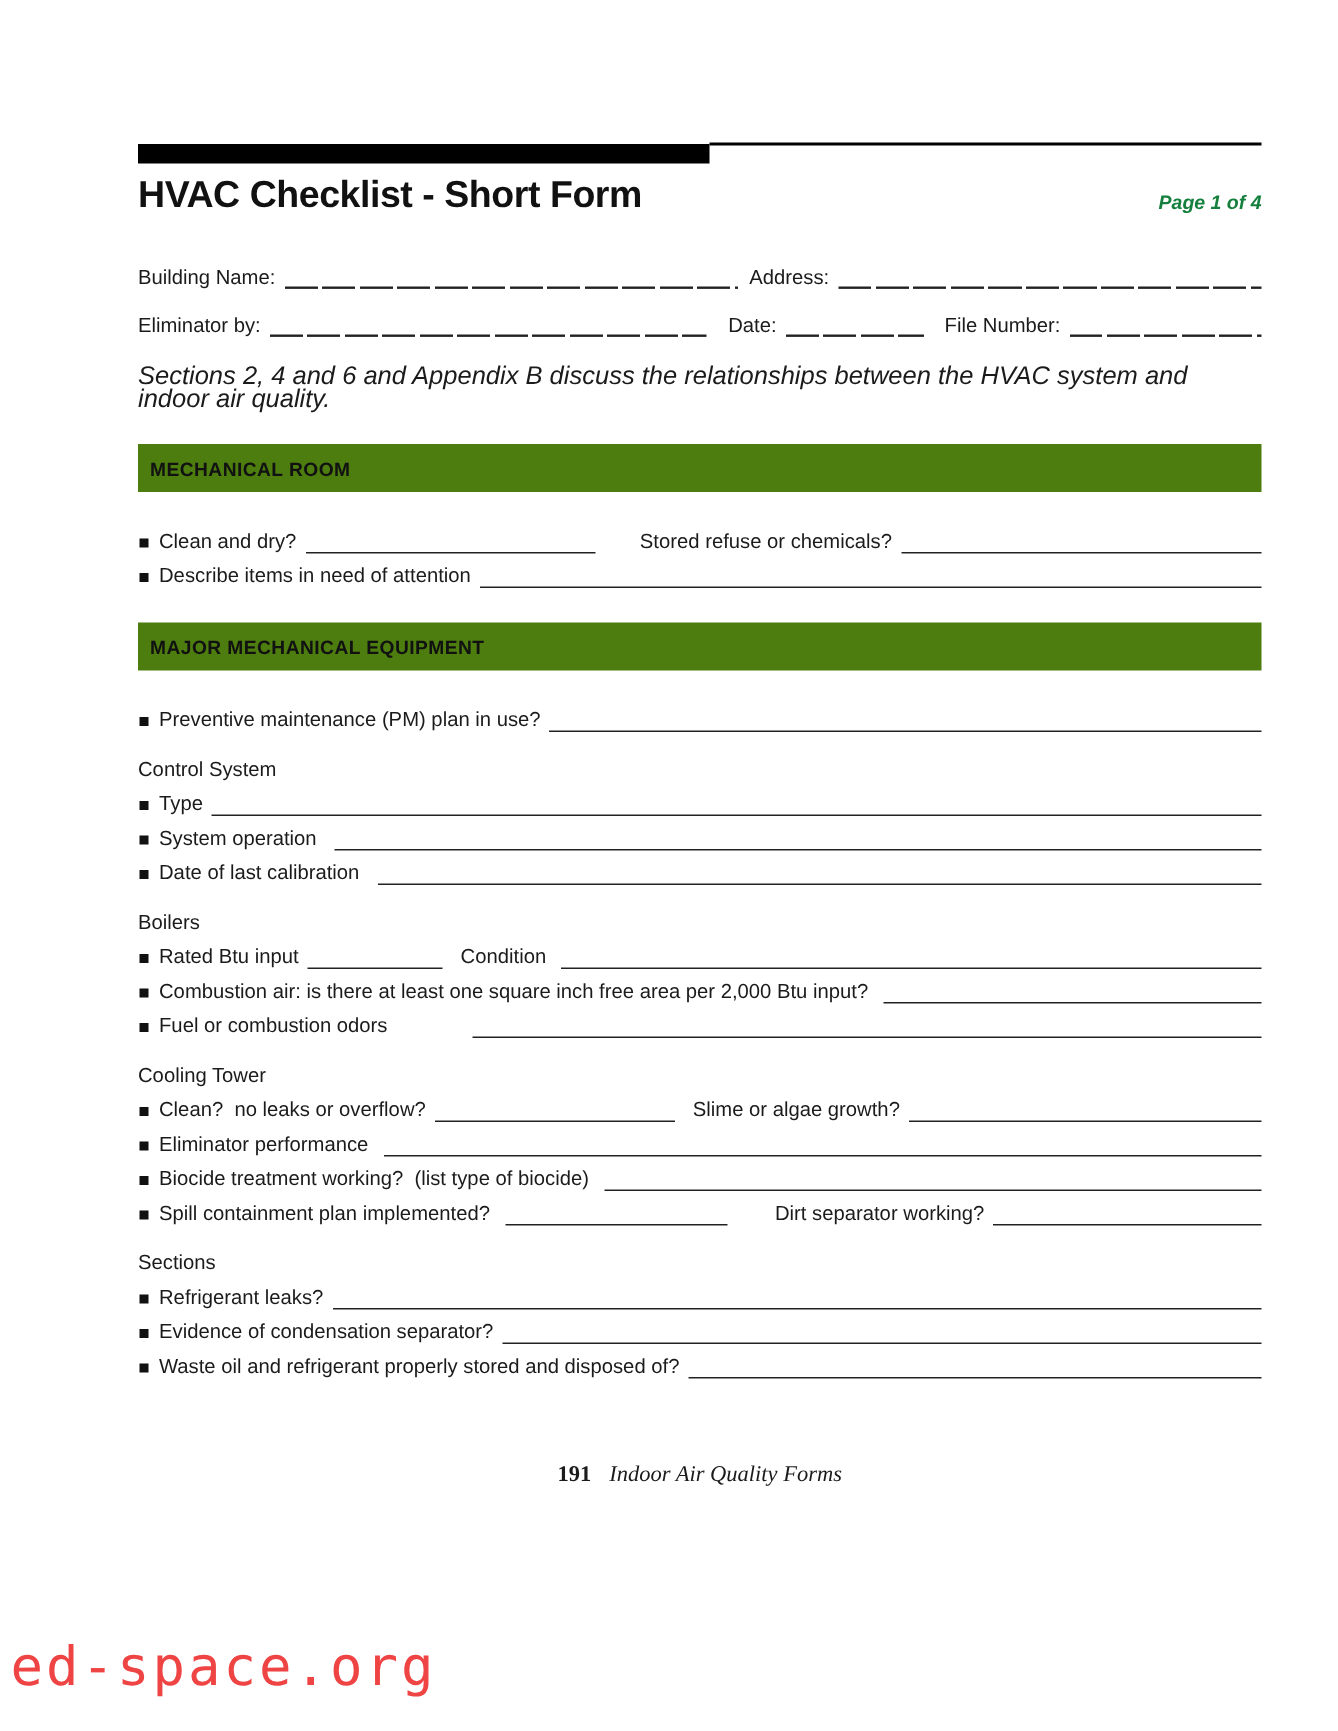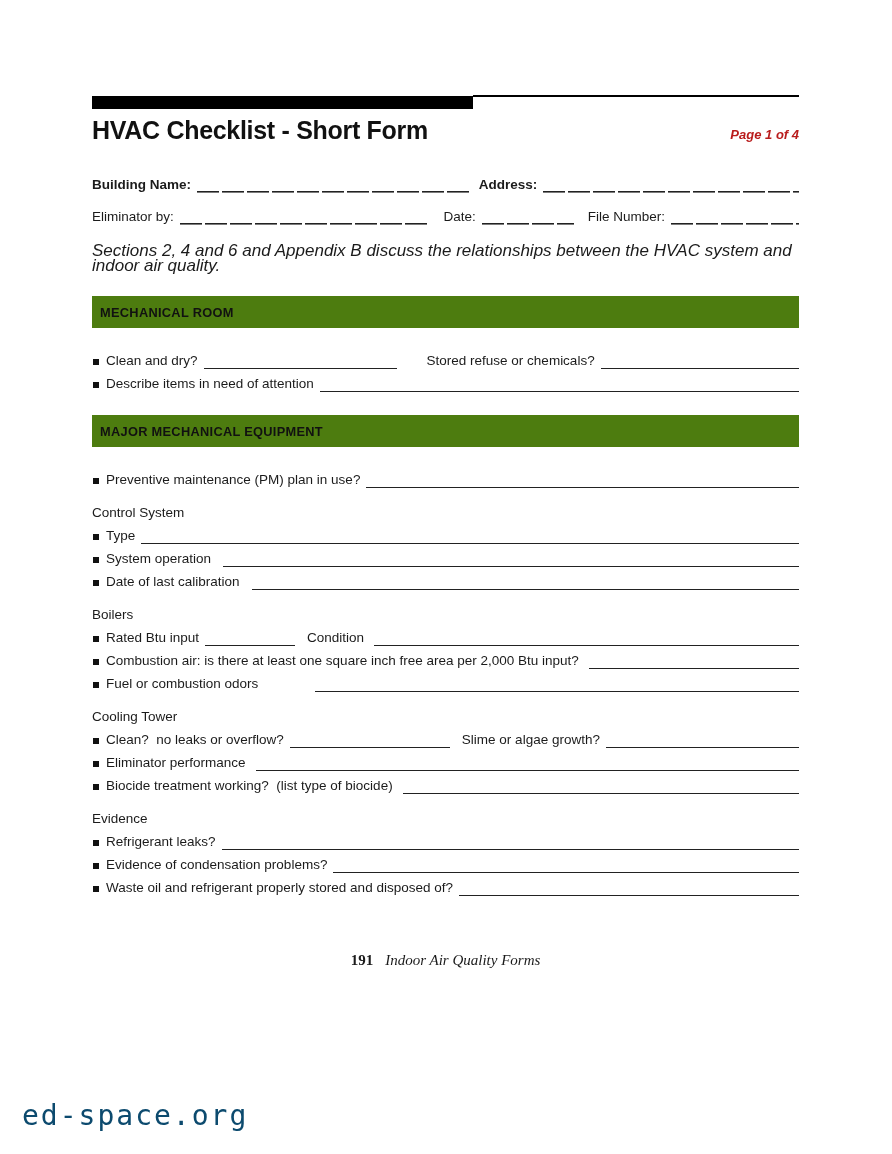--- a/index.html
+++ b/index.html
@@ -5,32 +5,32 @@
   html,body { margin:0; padding:0; background:#ffffff; }
   .page {
     position:relative;
     width:892px; height:1154px;
     background:#ffffff;
     font-family:"Liberation Sans", sans-serif;
     color:#1b1b1b;
     overflow:hidden;
     box-sizing:border-box;
   }
-  .content { padding:0 93px 0 92px; }
+  .content { padding:0 51px 0 92px; }
 
   
   .rule-bar { position:relative; margin-top:95px; height:14px; }
   .bar-thick { position:absolute; left:0; top:1px; width:381px; height:13px; background:#000; }
   .bar-thin  { position:absolute; left:381px; right:0; top:0; height:2px; background:#000; }
 
   .title-row { display:flex; justify-content:space-between; align-items:flex-end; margin-top:7px; }
   .title-row h1 {
     margin:0; font-size:25px; font-weight:bold; letter-spacing:-0.3px; line-height:28px; color:#111;
   }
-  .page-ind { font-size:13px; font-style:italic; font-weight:bold; line-height:18px; color:#b91c1c; }
+  .page-ind { font-size:13px; font-style:italic; font-weight:bold; line-height:18px; color:#15803d; }
 
   .row { display:flex; align-items:flex-end; margin-top:7px; font-size:13.5px; line-height:16px; }
   .lbl { white-space:pre; }
   .subhead { margin-top:17px; }
 
   
   .fill { flex:1 1 auto; height:5px; border-bottom:1.5px solid #222; margin-left:6px; }
   .fx   { flex:0 0 auto; }
 
   
@@ -62,42 +62,42 @@
   }
   .after-head { margin-top:25px; }
 
   .footer {
     margin-top:56px; text-align:center; font-family:"Liberation Serif", serif; font-size:15px;
   }
   .footer .pg-num { font-weight:bold; margin-right:12px; }
   .footer .pub { font-style:italic; }
 
   .watermark {
-    position:absolute; left:22px; bottom:22px;
+    position:absolute; left:7px; bottom:22px;
     font-family:"DejaVu Sans Mono", monospace;
-    font-size:28px; letter-spacing:2px; color:#0c4a6e; font-weight:normal;
+    font-size:36px; letter-spacing:2px; color:#ef4444; font-weight:normal;
   }
 </style>
 </head>
 <body>
 
 <div class="page">
   <div class="content">
 
     <div class="rule-bar">
       <div class="bar-thick"></div>
       <div class="bar-thin"></div>
     </div>
 
     <div class="title-row">
       <h1>HVAC Checklist - Short Form</h1>
       <span class="page-ind">Page 1 of 4</span>
     </div>
 
-    <div class="row" style="margin-top:33px;font-weight:bold;">
+    <div class="row" style="margin-top:33px;">
       <span class="lbl">Building Name:</span>
       <span class="ufill" style="flex:1.07;"></span>
       <span class="lbl ml8">Address:</span>
       <span class="ufill" style="flex:1;"></span>
     </div>
 
     <div class="row" style="margin-top:16px;">
       <span class="lbl">Eliminator by:</span>
       <span class="ufill"></span>
       <span class="lbl ml14">Date:</span>
@@ -202,34 +202,42 @@
       <span class="lbl">Eliminator performance</span>
       <span class="fill" style="margin-left:10px;"></span>
     </div>
 
     <div class="row">
       <span class="bullet"></span>
       <span class="lbl">Biocide treatment working?  (list type of biocide)</span>
       <span class="fill" style="margin-left:10px;"></span>
     </div>
 
-
-    <div class="row subhead">
-      <span class="lbl">Evidence</span>
+    <div class="row">
+      <span class="bullet"></span>
+      <span class="lbl">Spill containment plan implemented?</span>
+      <span class="fill fx" style="width:148px;margin-left:10px;"></span>
+      <span class="sp" style="width:32px;"></span>
+      <span class="lbl">Dirt separator working?</span>
+      <span class="fill"></span>
+    </div>
+
+    <div class="row subhead">
+      <span class="lbl">Sections</span>
     </div>
 
     <div class="row">
       <span class="bullet"></span>
       <span class="lbl">Refrigerant leaks?</span>
       <span class="fill"></span>
     </div>
 
     <div class="row">
       <span class="bullet"></span>
-      <span class="lbl">Evidence of condensation problems?</span>
+      <span class="lbl">Evidence of condensation separator?</span>
       <span class="fill"></span>
     </div>
 
     <div class="row">
       <span class="bullet"></span>
       <span class="lbl">Waste oil and refrigerant properly stored and disposed of?</span>
       <span class="fill"></span>
     </div>
 
     <div class="footer">

